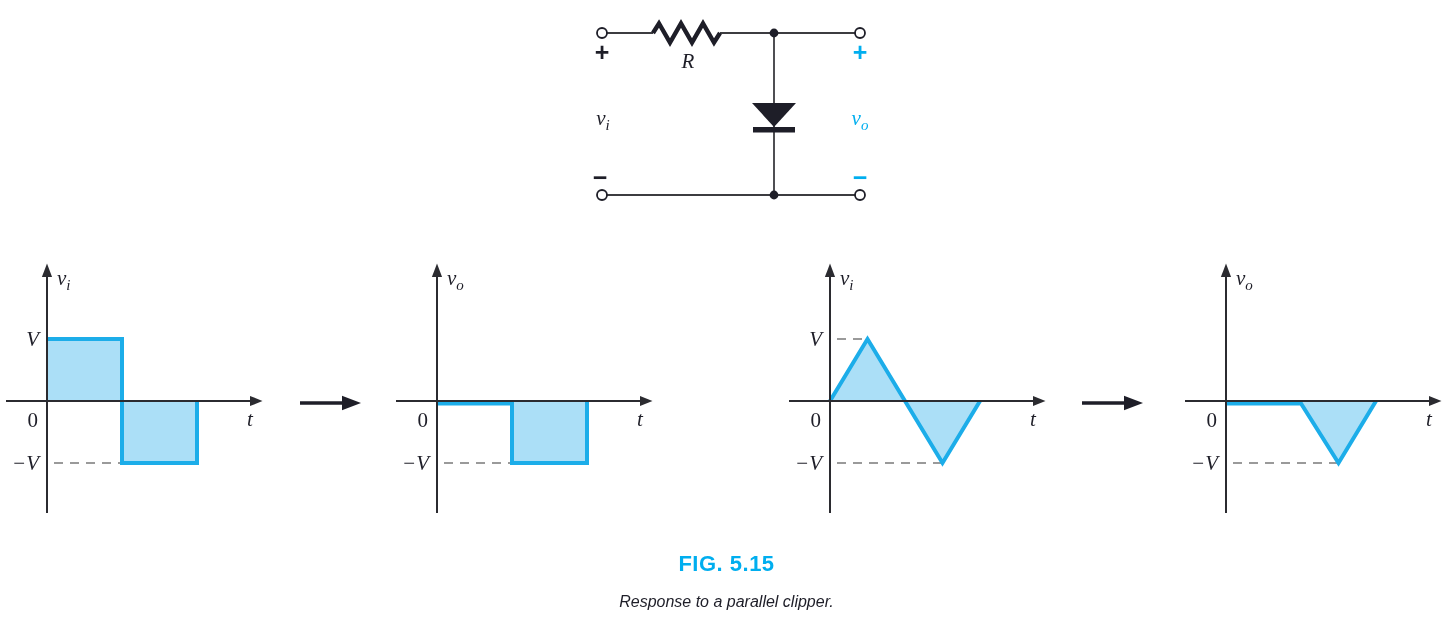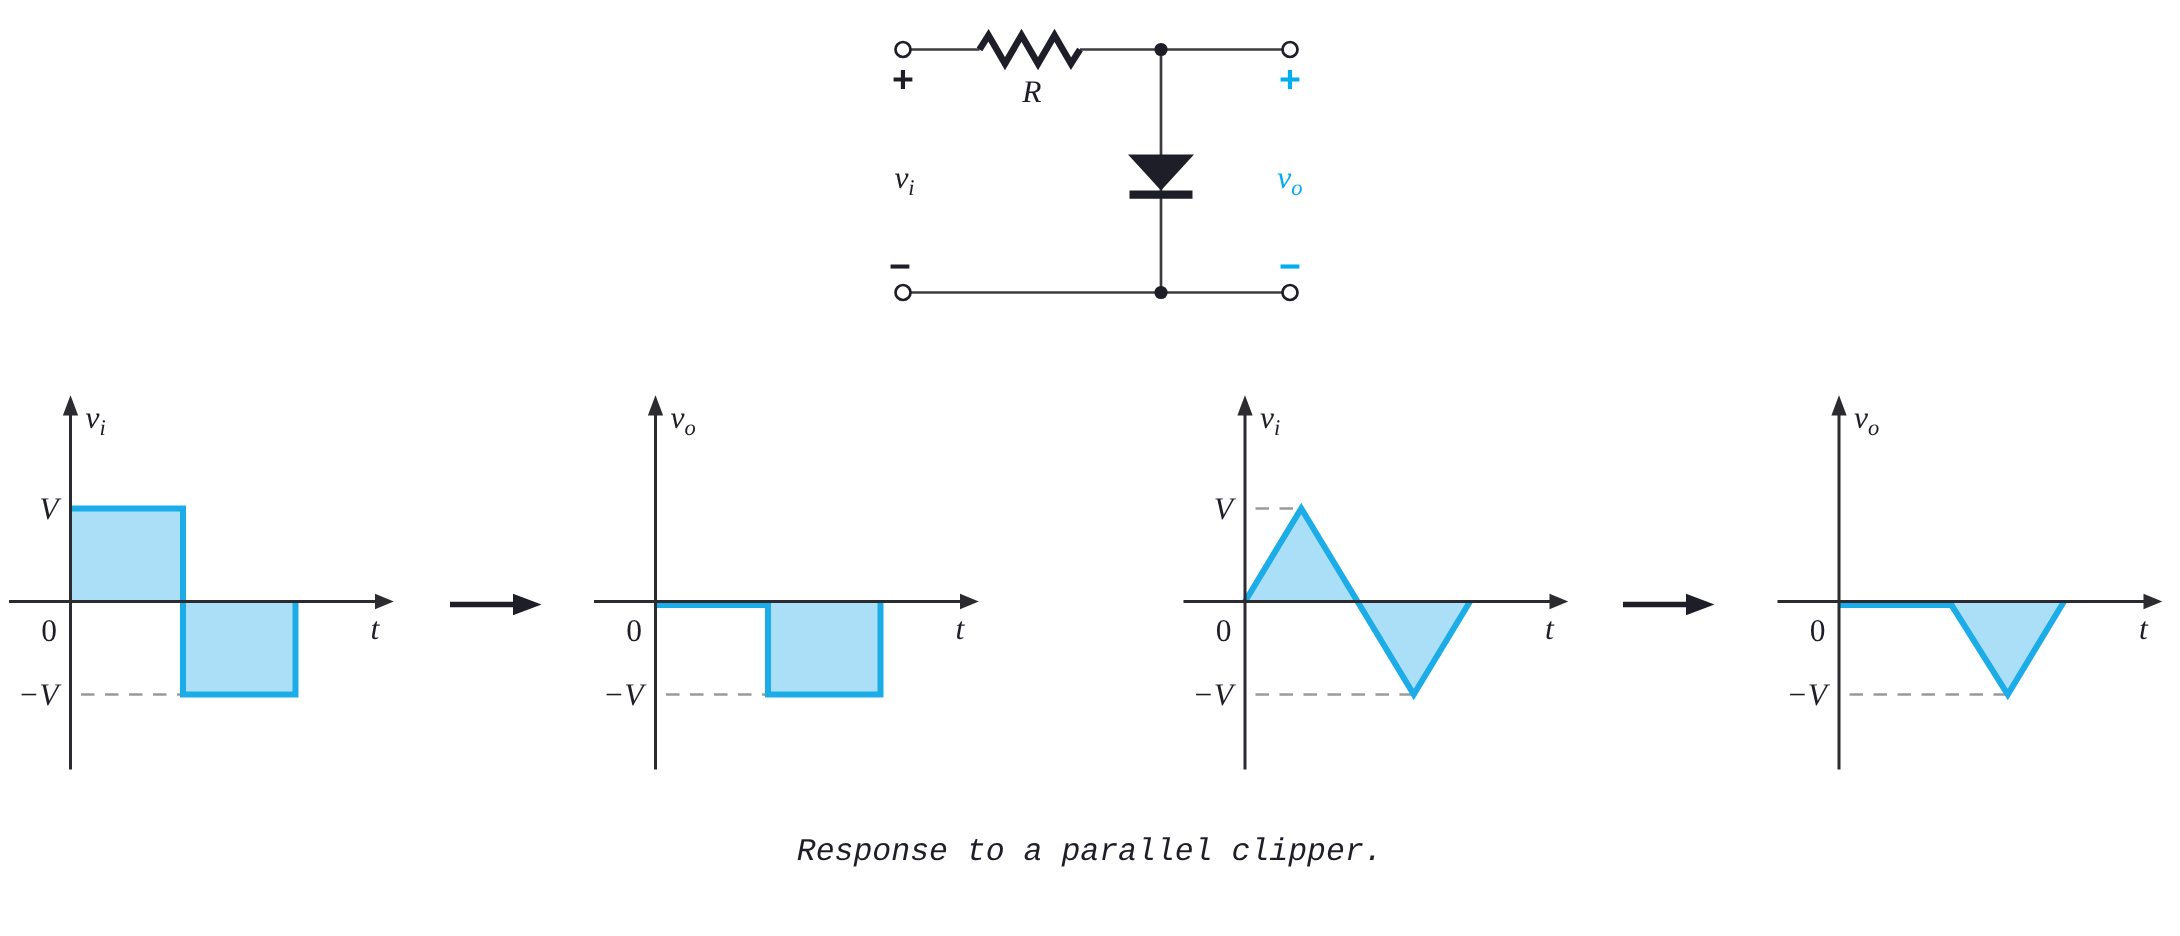--- a/index.html
+++ b/index.html
@@ -27,22 +27,22 @@
   .clabel{font-family:"Liberation Serif",serif;font-size:21px;fill:var(--ink)}
   .cy{fill:var(--accent)}
 
   
   .arrowline{stroke:var(--ink);stroke-width:3.6}
 
   
   .caption{position:absolute;left:0;top:551px;width:100%;text-align:center}
   .fig-num{font-family:"Liberation Sans",sans-serif;font-weight:bold;font-size:22px;
            color:var(--accent);letter-spacing:.5px}
-  .fig-title{font-family:Liberation Mono, monospace;font-style:italic;font-size:21px;
-             color:var(--ink);margin-top:6px}
+  .fig-title{font-family:Liberation Sans, sans-serif;font-style:italic;font-size:16px;
+             color:var(--ink);margin-top:16px}
 </style>
 </head>
 <body>
 
 <div class="stage">
 
   <svg style="left:558px;top:6px" width="324" height="200" viewBox="0 0 324 200">
     <g>
       <line class="wire" x1="49" y1="27" x2="95" y2="27"></line>
       <line class="wire" x1="162" y1="27" x2="297" y2="27"></line>
@@ -149,16 +149,17 @@
       <line class="axis" x1="45" y1="22" x2="45" y2="260"></line>
       <polygon class="axishead" points="39.9,24 45,10.5 50.1,24"></polygon>
     </g>
     <text class="tick it" x="37" y="217" text-anchor="end">−V</text>
     <text class="tick" x="36" y="174" text-anchor="end">0</text>
     <text class="tick it" x="245" y="173">t</text>
     <text class="tick it" x="55" y="32"><tspan>v</tspan><tspan class="sub" dy="5">o</tspan></text>
   </svg>
 
   <div class="caption">
+    <div class="fig-num">FIG. 5.15</div>
     <div class="fig-title">Response to a parallel clipper.</div>
   </div>
 
 </div>
 
 </body></html>

